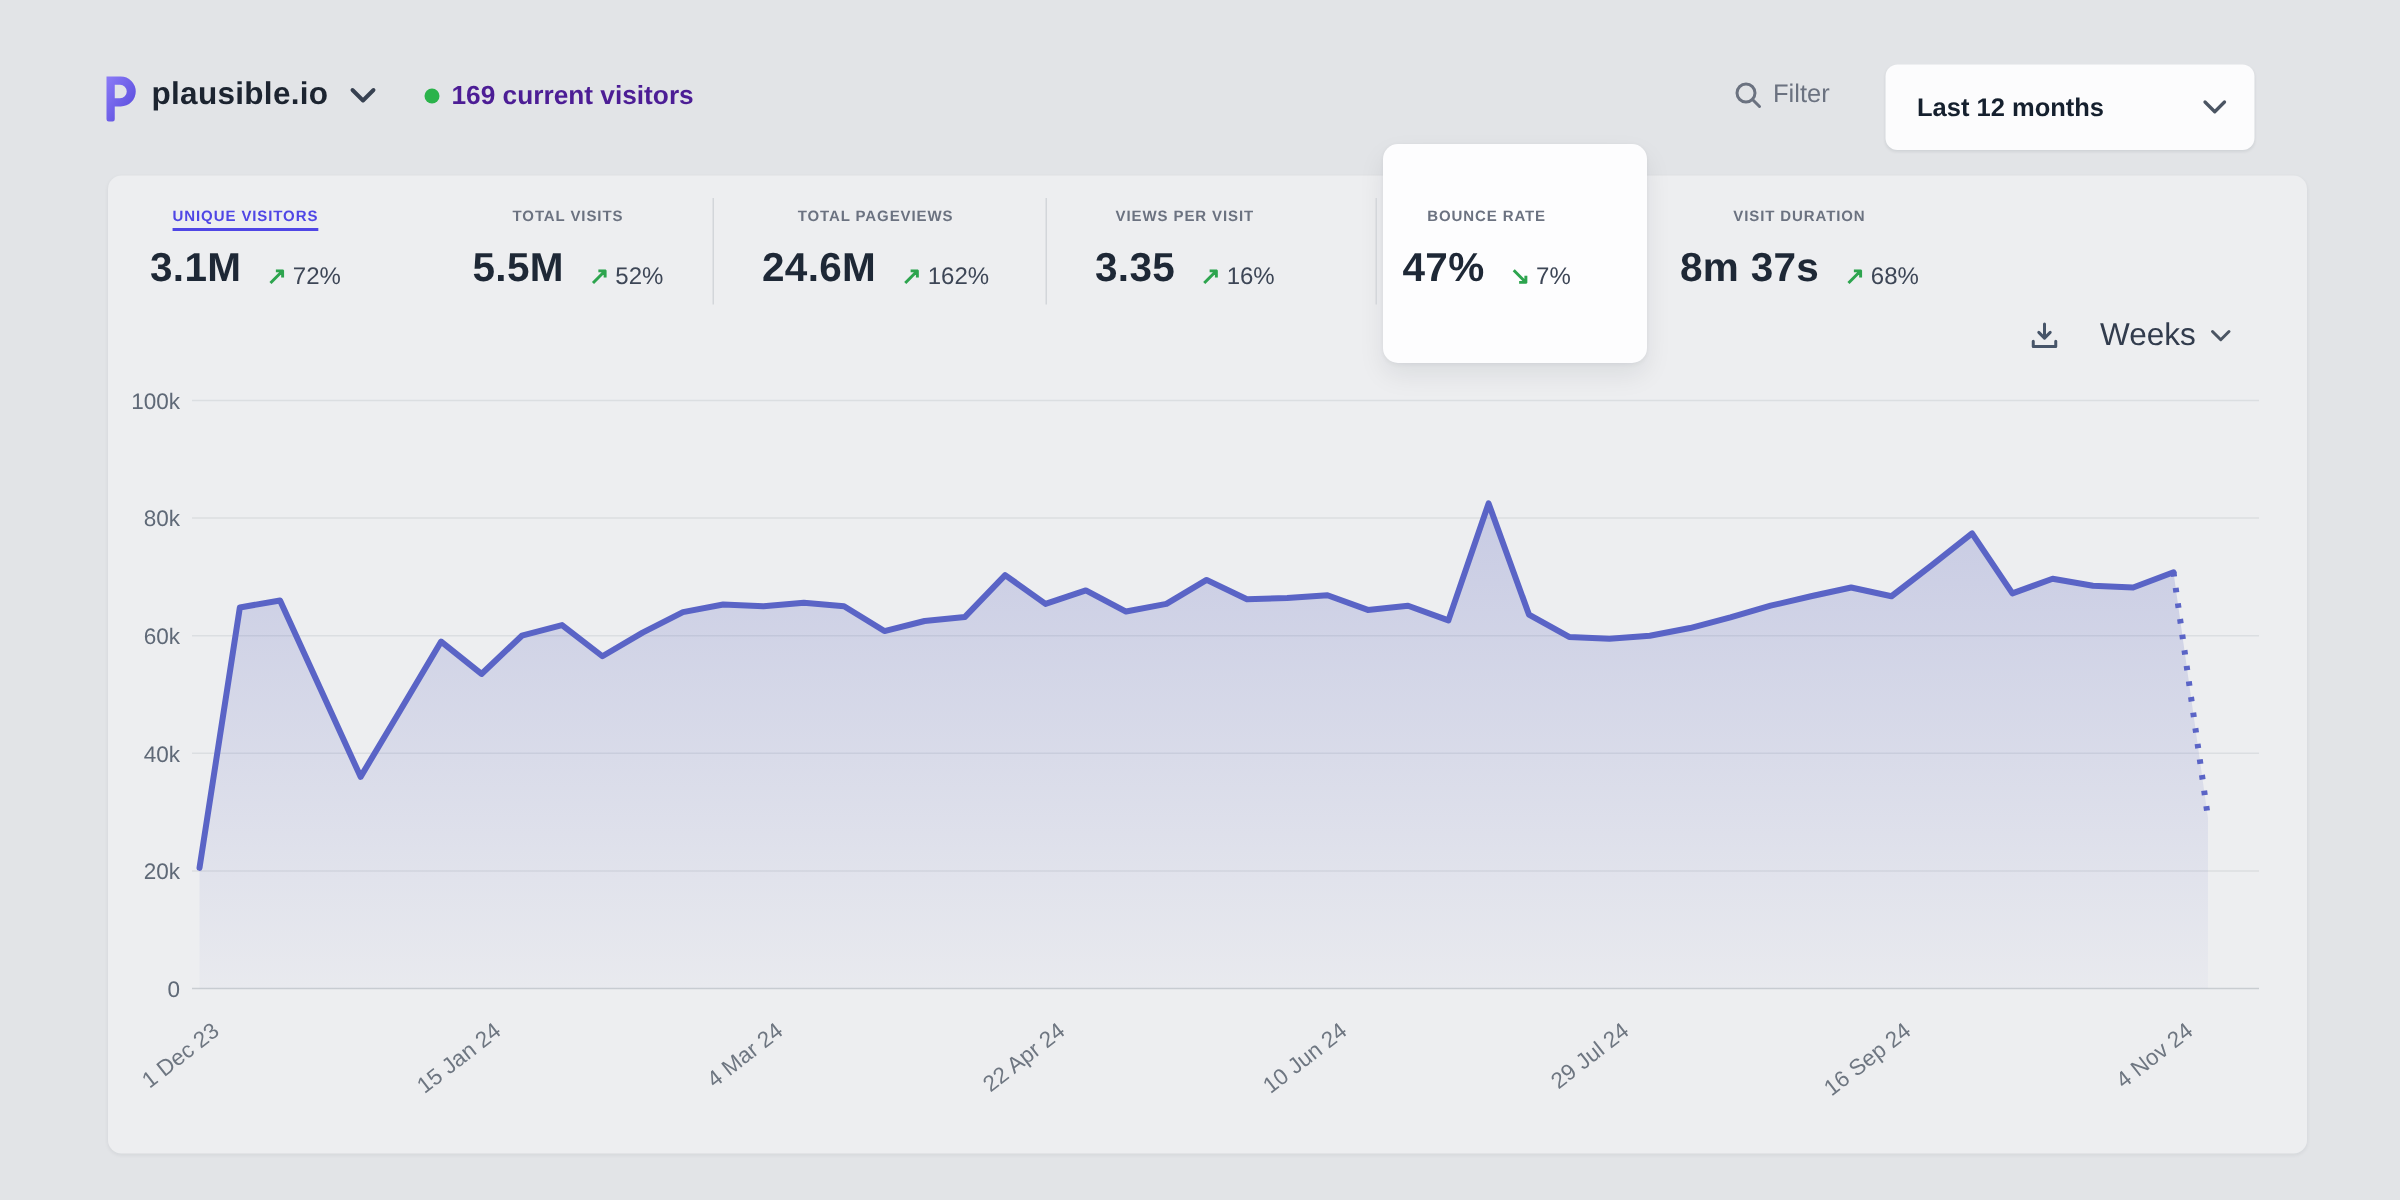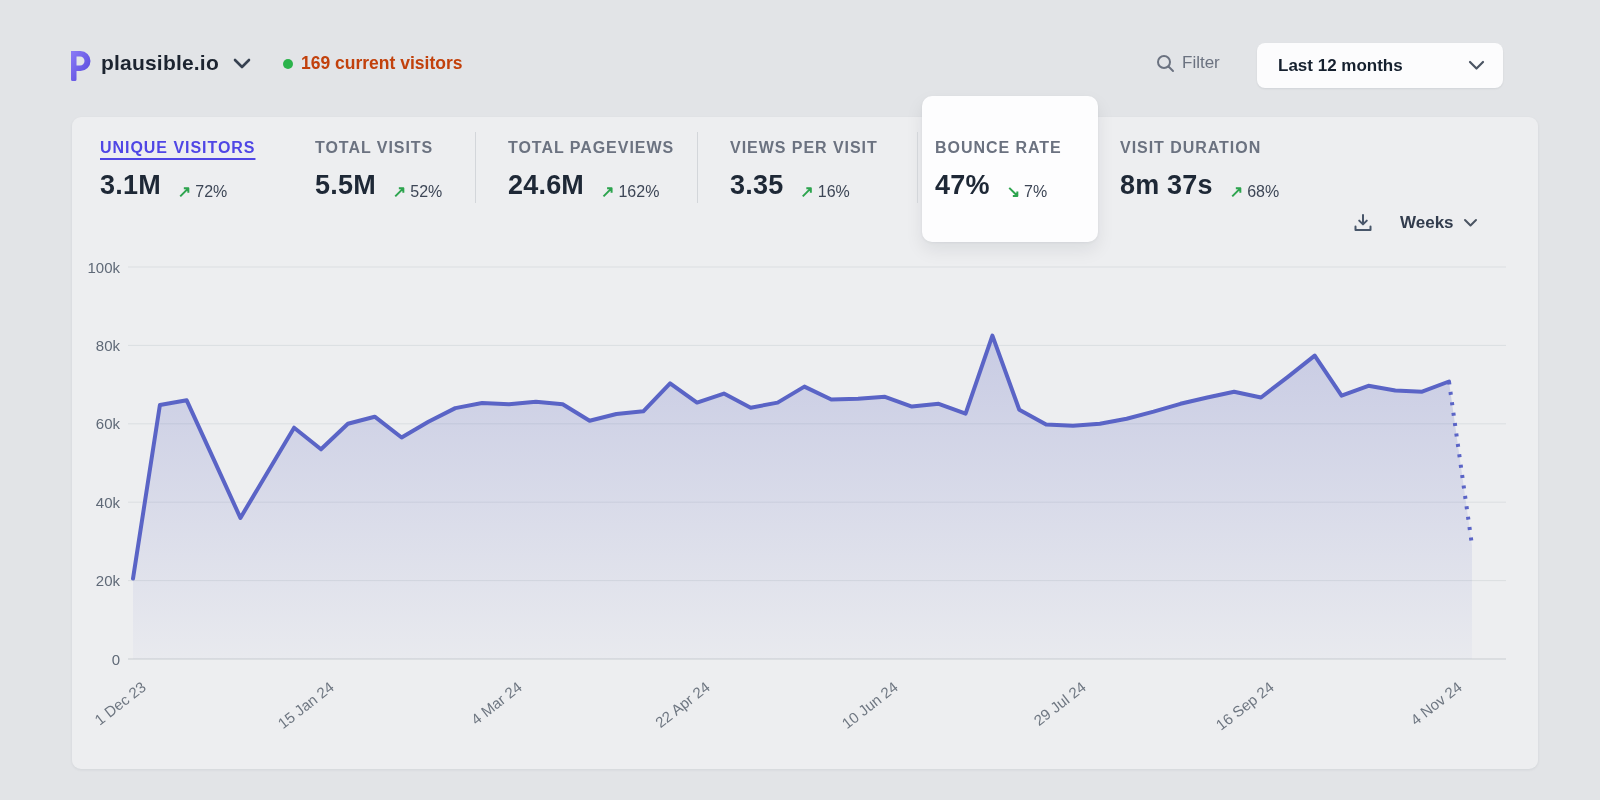--- a/index.html
+++ b/index.html
@@ -8,53 +8,53 @@
     background:#e2e4e7;
     font-family:"Liberation Sans", sans-serif;
     -webkit-font-smoothing:antialiased;
   }
   
   .logo{position:absolute;left:64px;top:48px;width:30px;height:34px;}
   .site-name{position:absolute;left:101px;top:51px;font-size:21px;font-weight:700;color:#1c2430;letter-spacing:.2px;}
   .site-chevron{position:absolute;left:233px;top:58px;}
   .live{position:absolute;left:283px;top:53px;display:flex;align-items:center;}
   .live-dot{width:10px;height:10px;border-radius:50%;background:#2bb34b;margin-right:8px;}
-  .live-text{font-size:17.5px;font-weight:700;color:#c2410c;}
+  .live-text{font-size:17.5px;font-weight:700;color:#4c1d95;}
   .filter{position:absolute;left:1156px;top:53px;display:flex;align-items:center;color:#6b7280;cursor:pointer;text-align:center;}
   .filter-label{font-size:17px;font-weight:500;margin-left:7px;}
   .range-pill{
-    position:absolute;left:1257px;top:43px;width:246px;height:45px;
+    position:absolute;left:1257px;top:43px;width:246px;height:57px;
     background:#fcfcfd;border-radius:8px;box-shadow:0 1px 2px rgba(15,23,42,.08);
     display:flex;align-items:center;justify-content:space-between;
     padding:0 18px 0 21px;box-sizing:border-box;cursor:pointer;
   }
   .range-label{font-size:17px;font-weight:600;color:#15202e;}
   
   .panel{
     position:absolute;left:72px;top:117px;width:1466px;height:652px;
     background:#edeef0;border-radius:9px;box-shadow:0 1px 3px rgba(15,23,42,.07);
   }
   .hl-card{
     position:absolute;left:922px;top:96px;width:176px;height:146px;
     background:#fdfdfe;border-radius:10px;
     box-shadow:0 8px 18px rgba(15,23,42,.08),0 1px 3px rgba(15,23,42,.05);
   }
   .stat{position:absolute;top:139px;}
-  .stat-label{font-size:16px;font-weight:700;letter-spacing:.06em;color:#6b7280;white-space:nowrap;}
+  .stat-label{font-size:10px;font-weight:700;letter-spacing:.06em;color:#6b7280;white-space:nowrap;text-align:center;}
   .stat.active .stat-label{color:#4f46e5;text-decoration:underline;text-decoration-thickness:2px;text-underline-offset:5px;}
   .stat-valrow{display:flex;align-items:flex-end;margin-top:13px;}
   .stat-value{font-size:27px;font-weight:800;color:#1e2836;letter-spacing:.2px;white-space:nowrap;}
   .stat-change{margin-left:17px;font-size:16px;font-weight:500;color:#3d4656;white-space:nowrap;}
   .stat-arrow{color:#2da44e;font-weight:700;margin-right:4px;font-size:16px;}
   .vdiv{position:absolute;top:132px;width:1px;height:71px;background:#d3d6da;}
   
   .chart-controls{position:absolute;left:1352px;top:212px;display:flex;align-items:center;}
   .dl-btn{cursor:pointer;display:flex;align-items:center;}
   .interval{display:flex;align-items:center;margin-left:26px;cursor:pointer;}
-  .interval-label{font-size:17px;font-weight:700;color:#323c4d;margin-right:9px;}
+  .interval-label{font-size:21px;font-weight:400;color:#323c4d;margin-right:9px;}
   
   .chart-svg{position:absolute;left:72px;top:117px;}
   svg text{font-family:"Liberation Sans", sans-serif;}
 </style>
 </head>
 <body>
 
 <svg class="logo" viewBox="0 0 30 34">
   <defs>
     <linearGradient id="lg" x1="0" y1="0" x2="1" y2="1">

